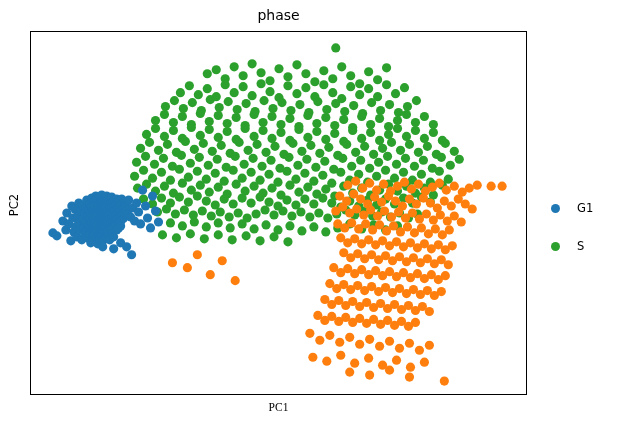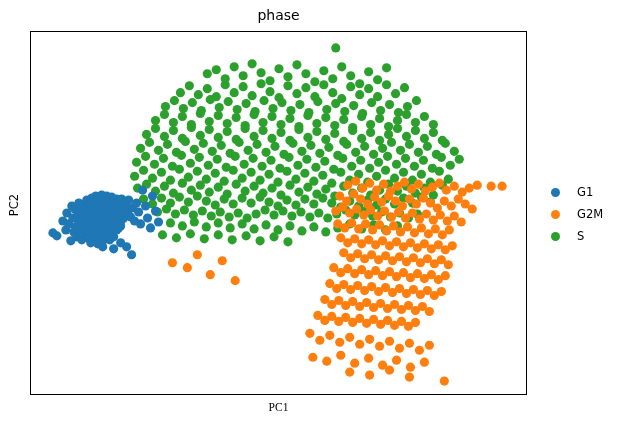--- a/index.html
+++ b/index.html
@@ -77,20 +77,21 @@
   #legend {
     position: absolute;
     left: 547px;
     top: 181px;
     width: 74px;
   }
   .legend-row {
     display: flex;
     align-items: center;
     height: 22px;
+    margin-top: 16px;
   }
   .legend-swatch {
     width: 9px;
     height: 9px;
     border-radius: 50%;
     flex: 0 0 auto;
     margin-left: 4px;
   }
   .legend-label {
     font-size: 11.5px;
@@ -896,22 +897,18 @@
   <div id="xlabel">PC1</div>
 
   <div id="ylabel">PC2</div>
 
   <div id="legend">
     <div class="legend-row">
       <span class="legend-swatch" style="background: rgb(31, 119, 180);"></span>
       <span class="legend-label">G1</span>
     </div>
     <div class="legend-row">
-      <span class="legend-swatch" style="background: rgb(255, 127, 14);"></span>
-      <span class="legend-label">G2M</span>
-    </div>
-    <div class="legend-row">
       <span class="legend-swatch" style="background: rgb(44, 160, 44);"></span>
       <span class="legend-label">S</span>
     </div>
   </div>
 
 </div>
 
 </body></html>

